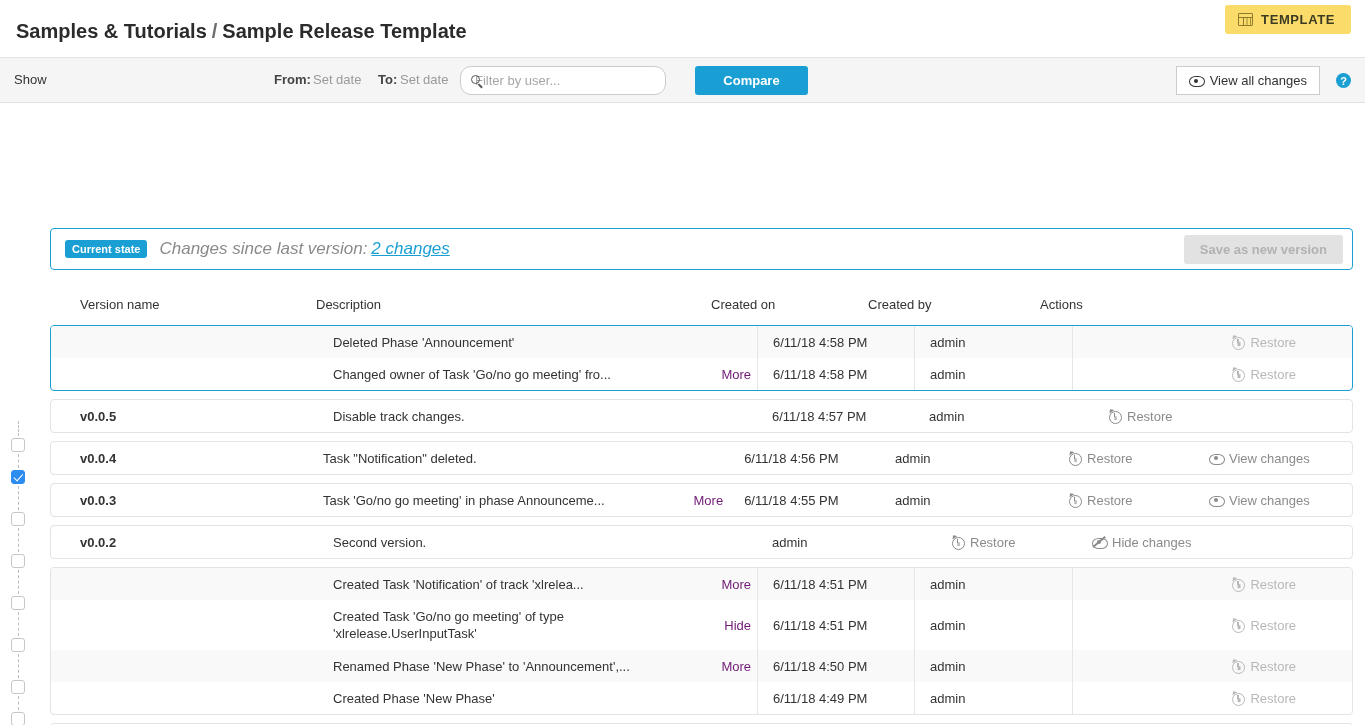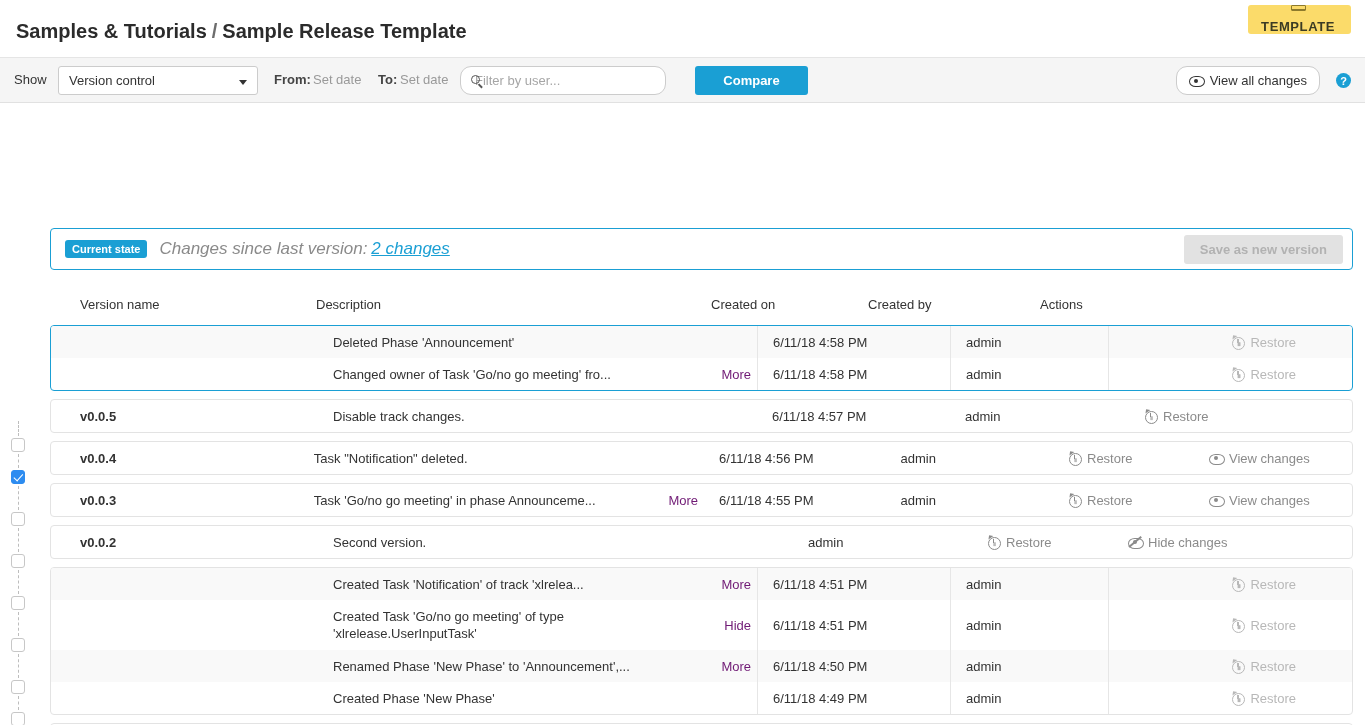--- a/index.html
+++ b/index.html
@@ -35,21 +35,20 @@
     position: absolute;
     right: 14px; top: 5px;
     height: 29px;
     background: #fbdb6a;
     border-radius: 3px;
     padding: 0 16px 0 13px;
     display: flex; align-items: center; gap: 8px;
     font-size: 13px; font-weight: bold;
     letter-spacing: .6px;
     color: #3b3b24;
-    flex-direction: column;
   }
   .tmpl-icon { width: 15px; height: 13px; position: relative; display:block; }
   .tmpl-icon i {
     position:absolute; inset:0;
     border: 1.4px solid #8d7a2c; border-radius: 1px;
   }
   .tmpl-icon i::before {
     content:""; position:absolute; left:0; right:0; top:3px;
     border-top: 1.4px solid #8d7a2c;
   }
@@ -115,21 +114,21 @@
     top: 8px;
     width: 113px; height: 29px;
     background:#1a9fd4; border:0; border-radius:3px;
     color:#fff; font-size:13px; font-weight:bold;
     font-family:"Liberation Sans", sans-serif;
     cursor:pointer;
   }
   .btn-viewall {
     position:absolute; right: 45px; top: 8px;
     height: 29px;
-    background:#fff; border:1px solid #ccc; border-radius:11px;
+    background:#fff; border:1px solid #ccc; border-radius:0;
     display:flex; align-items:center; gap:7px;
     padding: 0 12px;
     font-size:13px; color:#333;
     cursor:pointer;
   }
   .help-icon {
     position:absolute; right: 14px; top: 15px;
     width: 15px; height: 15px; border-radius:50%;
     background:#1a9fd4; color:#fff;
     font-size:11px; font-weight:bold;
@@ -236,21 +235,21 @@
 
   .cell { position:relative; display:flex; align-items:center; }
   .c-version { width: 266px; padding-left: 29px; font-weight:bold; color:#333; }
   .c-desc { width: 380px; padding-left: 16px; color:#333; line-height: 17px; }
   .c-more {
     width: 60px; color:#701a75; font-size:13px;
     display:flex; align-items:center; justify-content:flex-end;
     padding-right: 6px; cursor:pointer;
   }
   .c-created-on { width: 157px; padding-left: 15px; color:#333; }
-  .c-created-by { width: 158px; padding-left: 15px; color:#333;margin-left:36px; }
+  .c-created-by { width: 158px; padding-left: 15px; color:#333; }
   .c-actions { flex: 1; display:flex; align-items:center; }
 
   .group.grouped .c-created-on { border-left: 1px solid #e6e6e6; }
   .group.grouped .c-created-by { border-left: 1px solid #e6e6e6; }
   .group.grouped .c-actions   { border-left: 1px solid #e6e6e6; }
 
   .act {
     display:flex; align-items:center; gap:6px;
     color:#8b8b8b; font-size:13px; cursor:pointer;
   }
@@ -290,24 +289,20 @@
     <span class="tmpl-icon">
         <i></i>
       </span>
     <span>TEMPLATE</span>
   </div>
 </div>
 
 <div class="toolbar">
   <span class="tb-label" id="show-label">Show</span>
 
-  <div class="select-box">
-    <span>Version control</span>
-    <span class="caret"></span>
-  </div>
 
   <span class="tb-label" id="from-label">From:</span>
   <span id="from-value">Set date</span>
   <span class="tb-label" id="to-label">To:</span>
   <span id="to-value">Set date</span>
 
   <div class="search-box">
     <span class="mag"></span>
     <input type="text" placeholder="Filter by user..." style="">
   </div>

